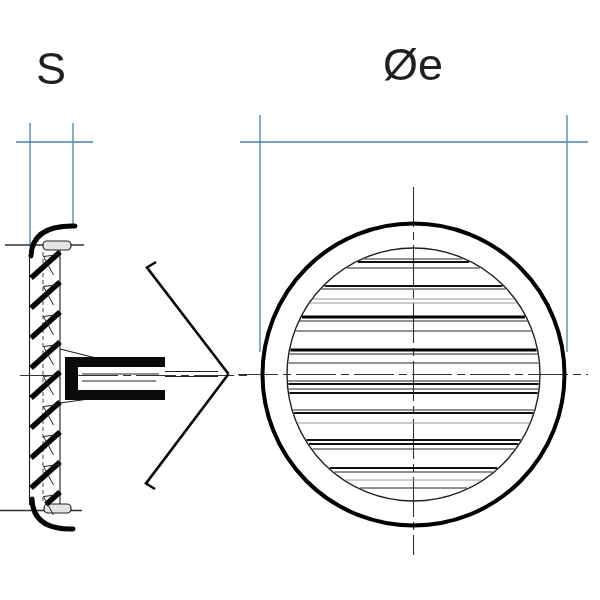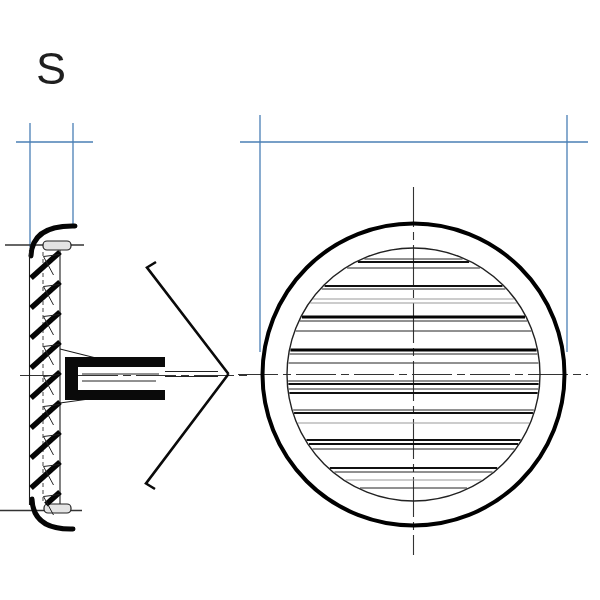--- a/index.html
+++ b/index.html
@@ -31,20 +31,21 @@
   .black-fill{fill:#0a0a0a;stroke:none;}
   .outer-ring{fill:none;stroke:#000000;stroke-width:4;}
   .inner-ring{fill:none;stroke:#222222;stroke-width:1.4;}
 </style>
 </head>
 <body>
 
 <div id="stage">
 
   <div class="dim-label" id="label-s">S</div>
+  <div class="dim-label" id="label-oe">Øe</div>
 
   <svg id="drawing" width="600" height="600" viewBox="0 0 600 600">
 
     <g id="dim-lines">
       <line class="dim-line" x1="30" y1="123" x2="30" y2="247"></line>
       <line class="dim-line" x1="73" y1="123" x2="73" y2="224"></line>
       <line class="dim-line" x1="16" y1="142" x2="93" y2="142"></line>
       <line class="dim-line" x1="260" y1="115" x2="260" y2="352"></line>
       <line class="dim-line" x1="567" y1="115" x2="567" y2="352"></line>
       <line class="dim-line" x1="240" y1="142" x2="588" y2="142"></line>

